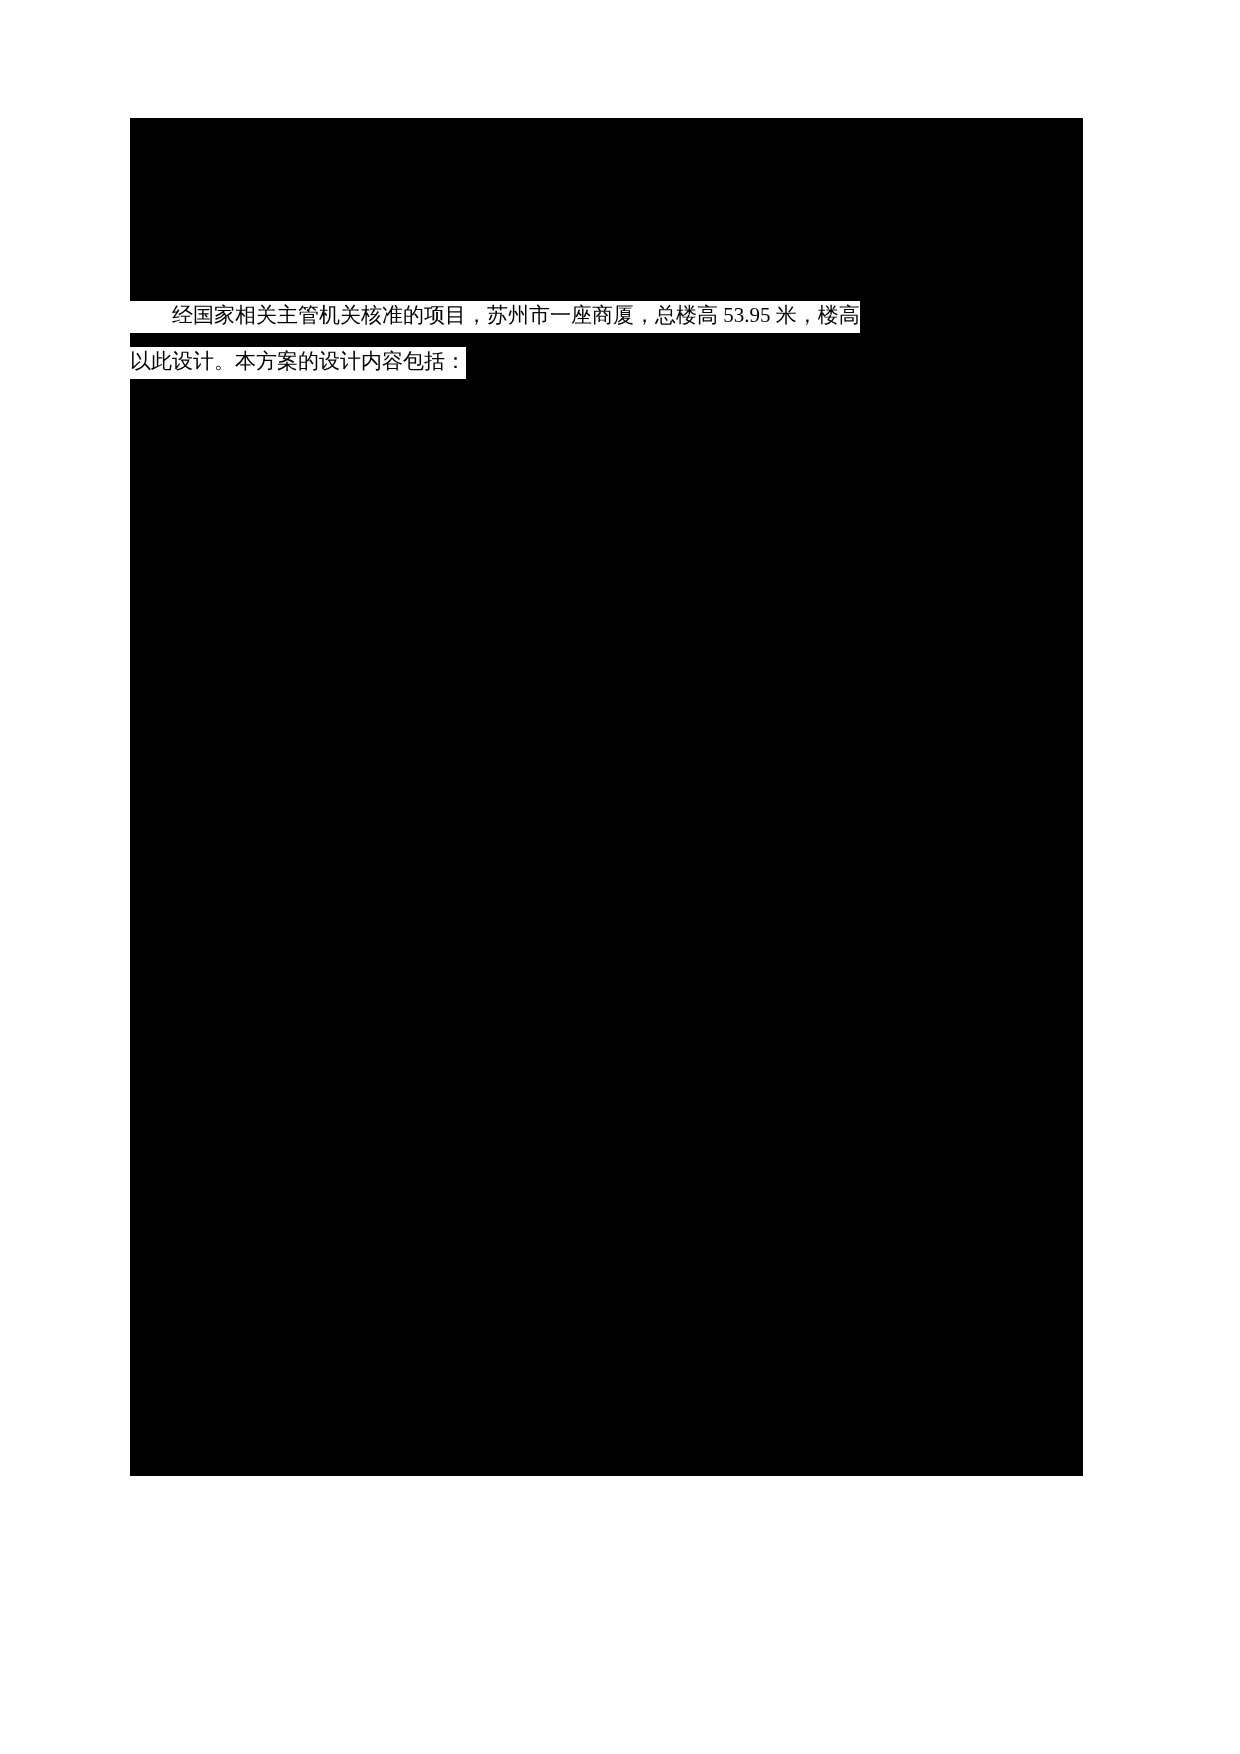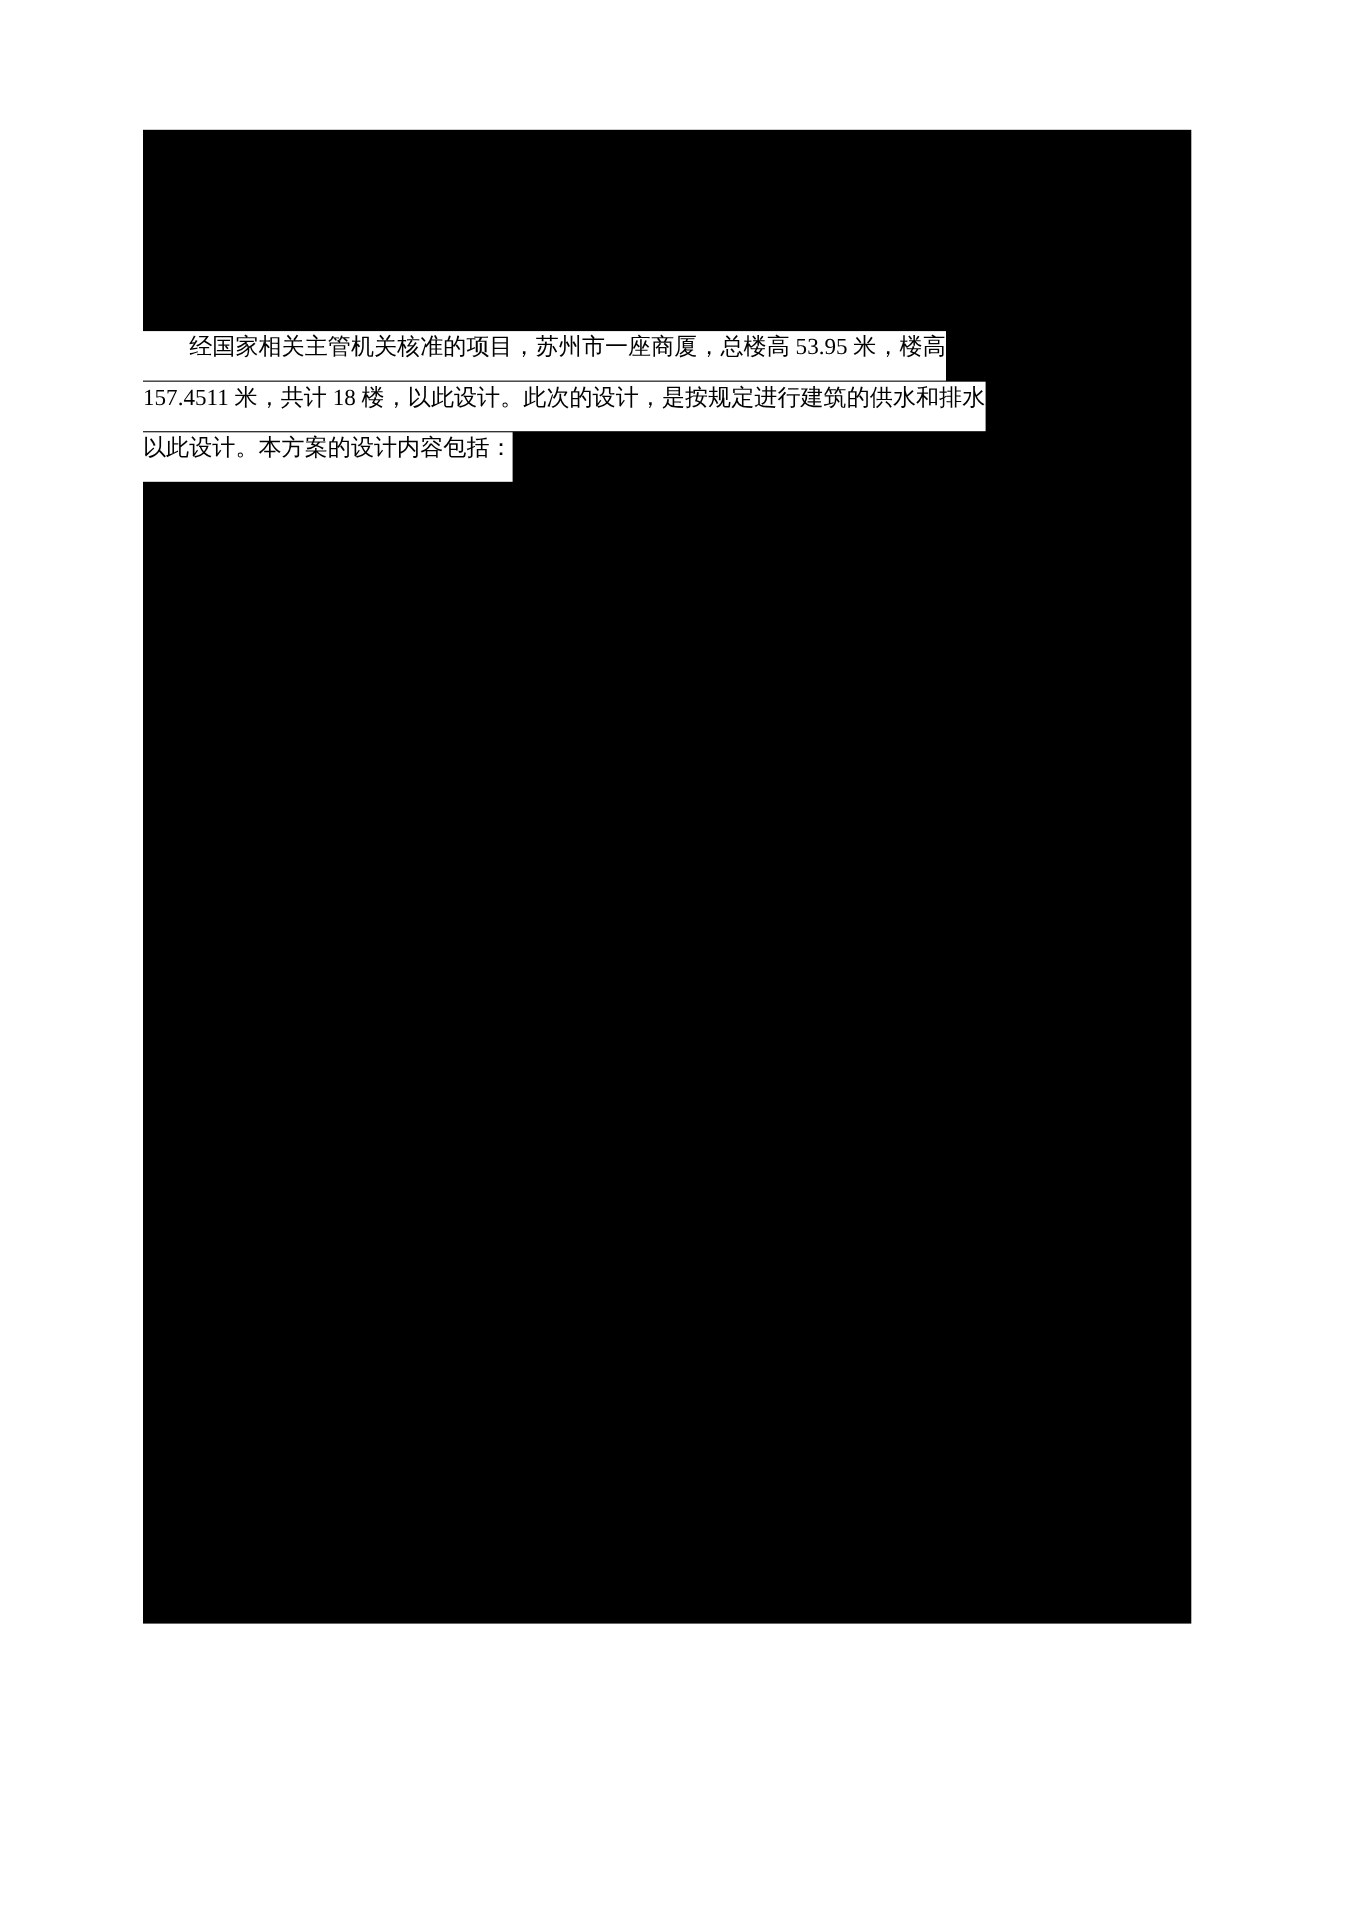--- a/index.html
+++ b/index.html
@@ -37,32 +37,31 @@
     text-justify: inter-ideograph;
   }
   .body-paragraph .line {
     display: block;
     white-space: pre;
   }
   .body-paragraph .ink {
     background: #ffffff;
     box-decoration-break: clone;
     -webkit-box-decoration-break: clone;
-    padding: 2px 0 19px 0;
+    padding: 2px 0 6px 0;
   }
   .line-1 { text-indent: 0; }
   .line-2 { }
   .line-3 { }
 </style>
 </head>
 <body>
 
 <div class="page">
 
   <div class="redaction-block"></div>
 
   <div class="body-paragraph">
     <span class="line line-1"><span class="ink">　　经国家相关主管机关核准的项目，苏州市一座商厦，总楼高 53.95 米，楼高</span></span>
-    <span class="line line-2"><span class="ink">157.4511 米，共计 18 楼，以此设计。此次的设计，是按规定进行建筑的供水和排水</span></span>
     <span class="line line-3"><span class="ink">以此设计。本方案的设计内容包括：</span></span>
   </div>
 
 </div>
 
 </body></html>

